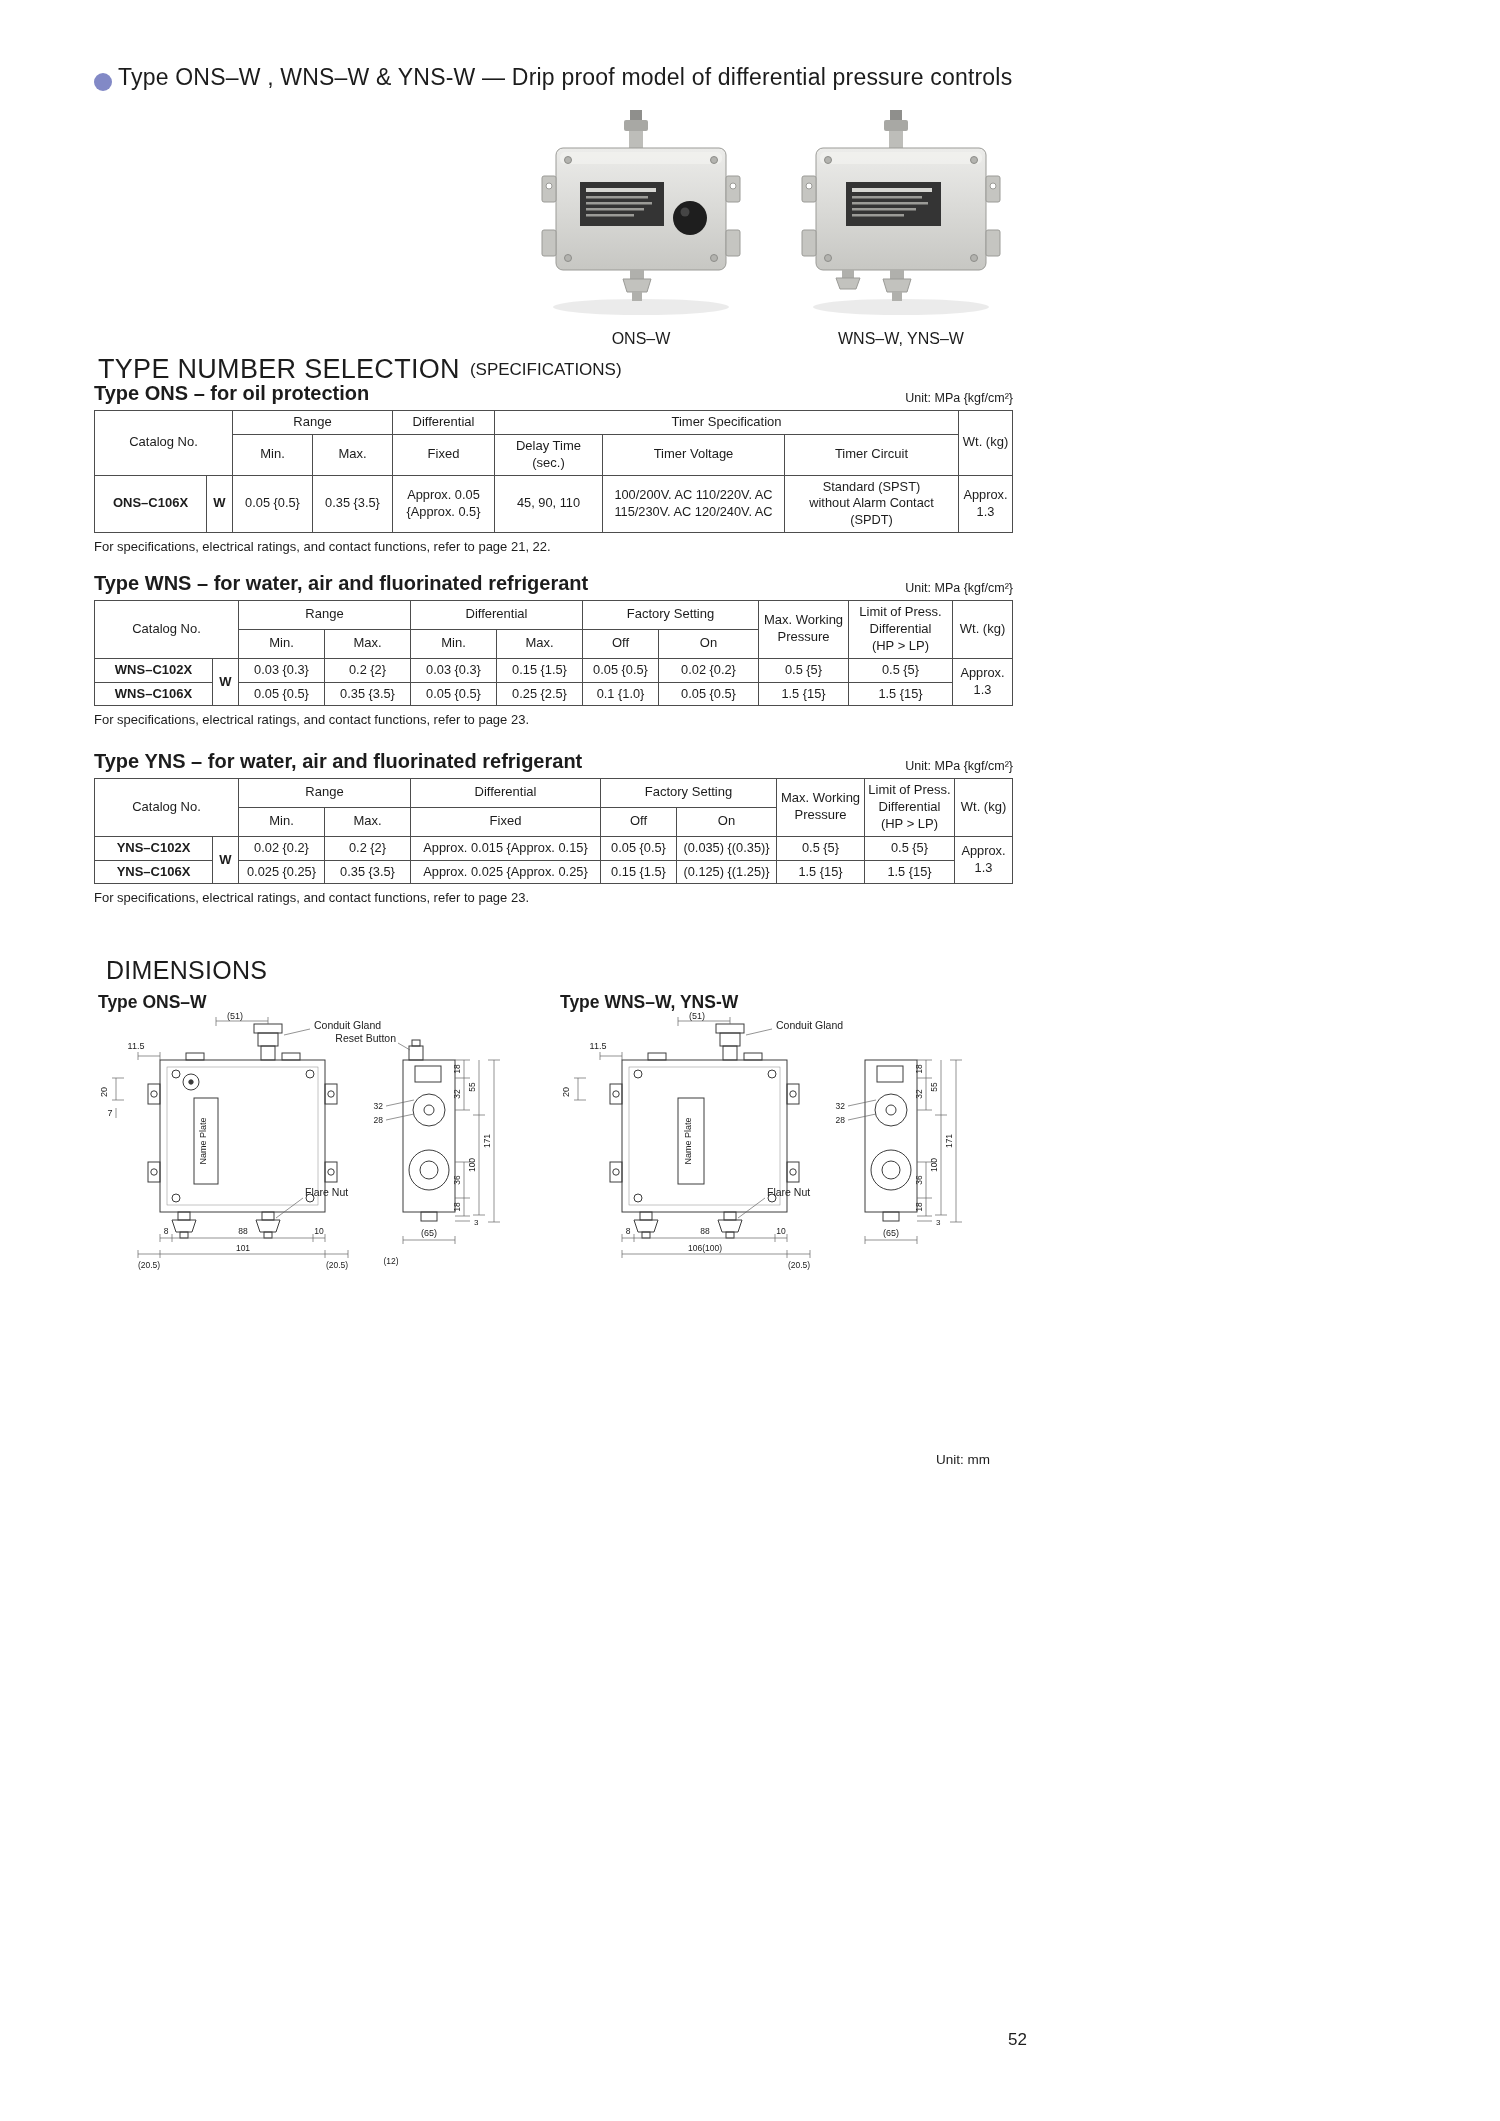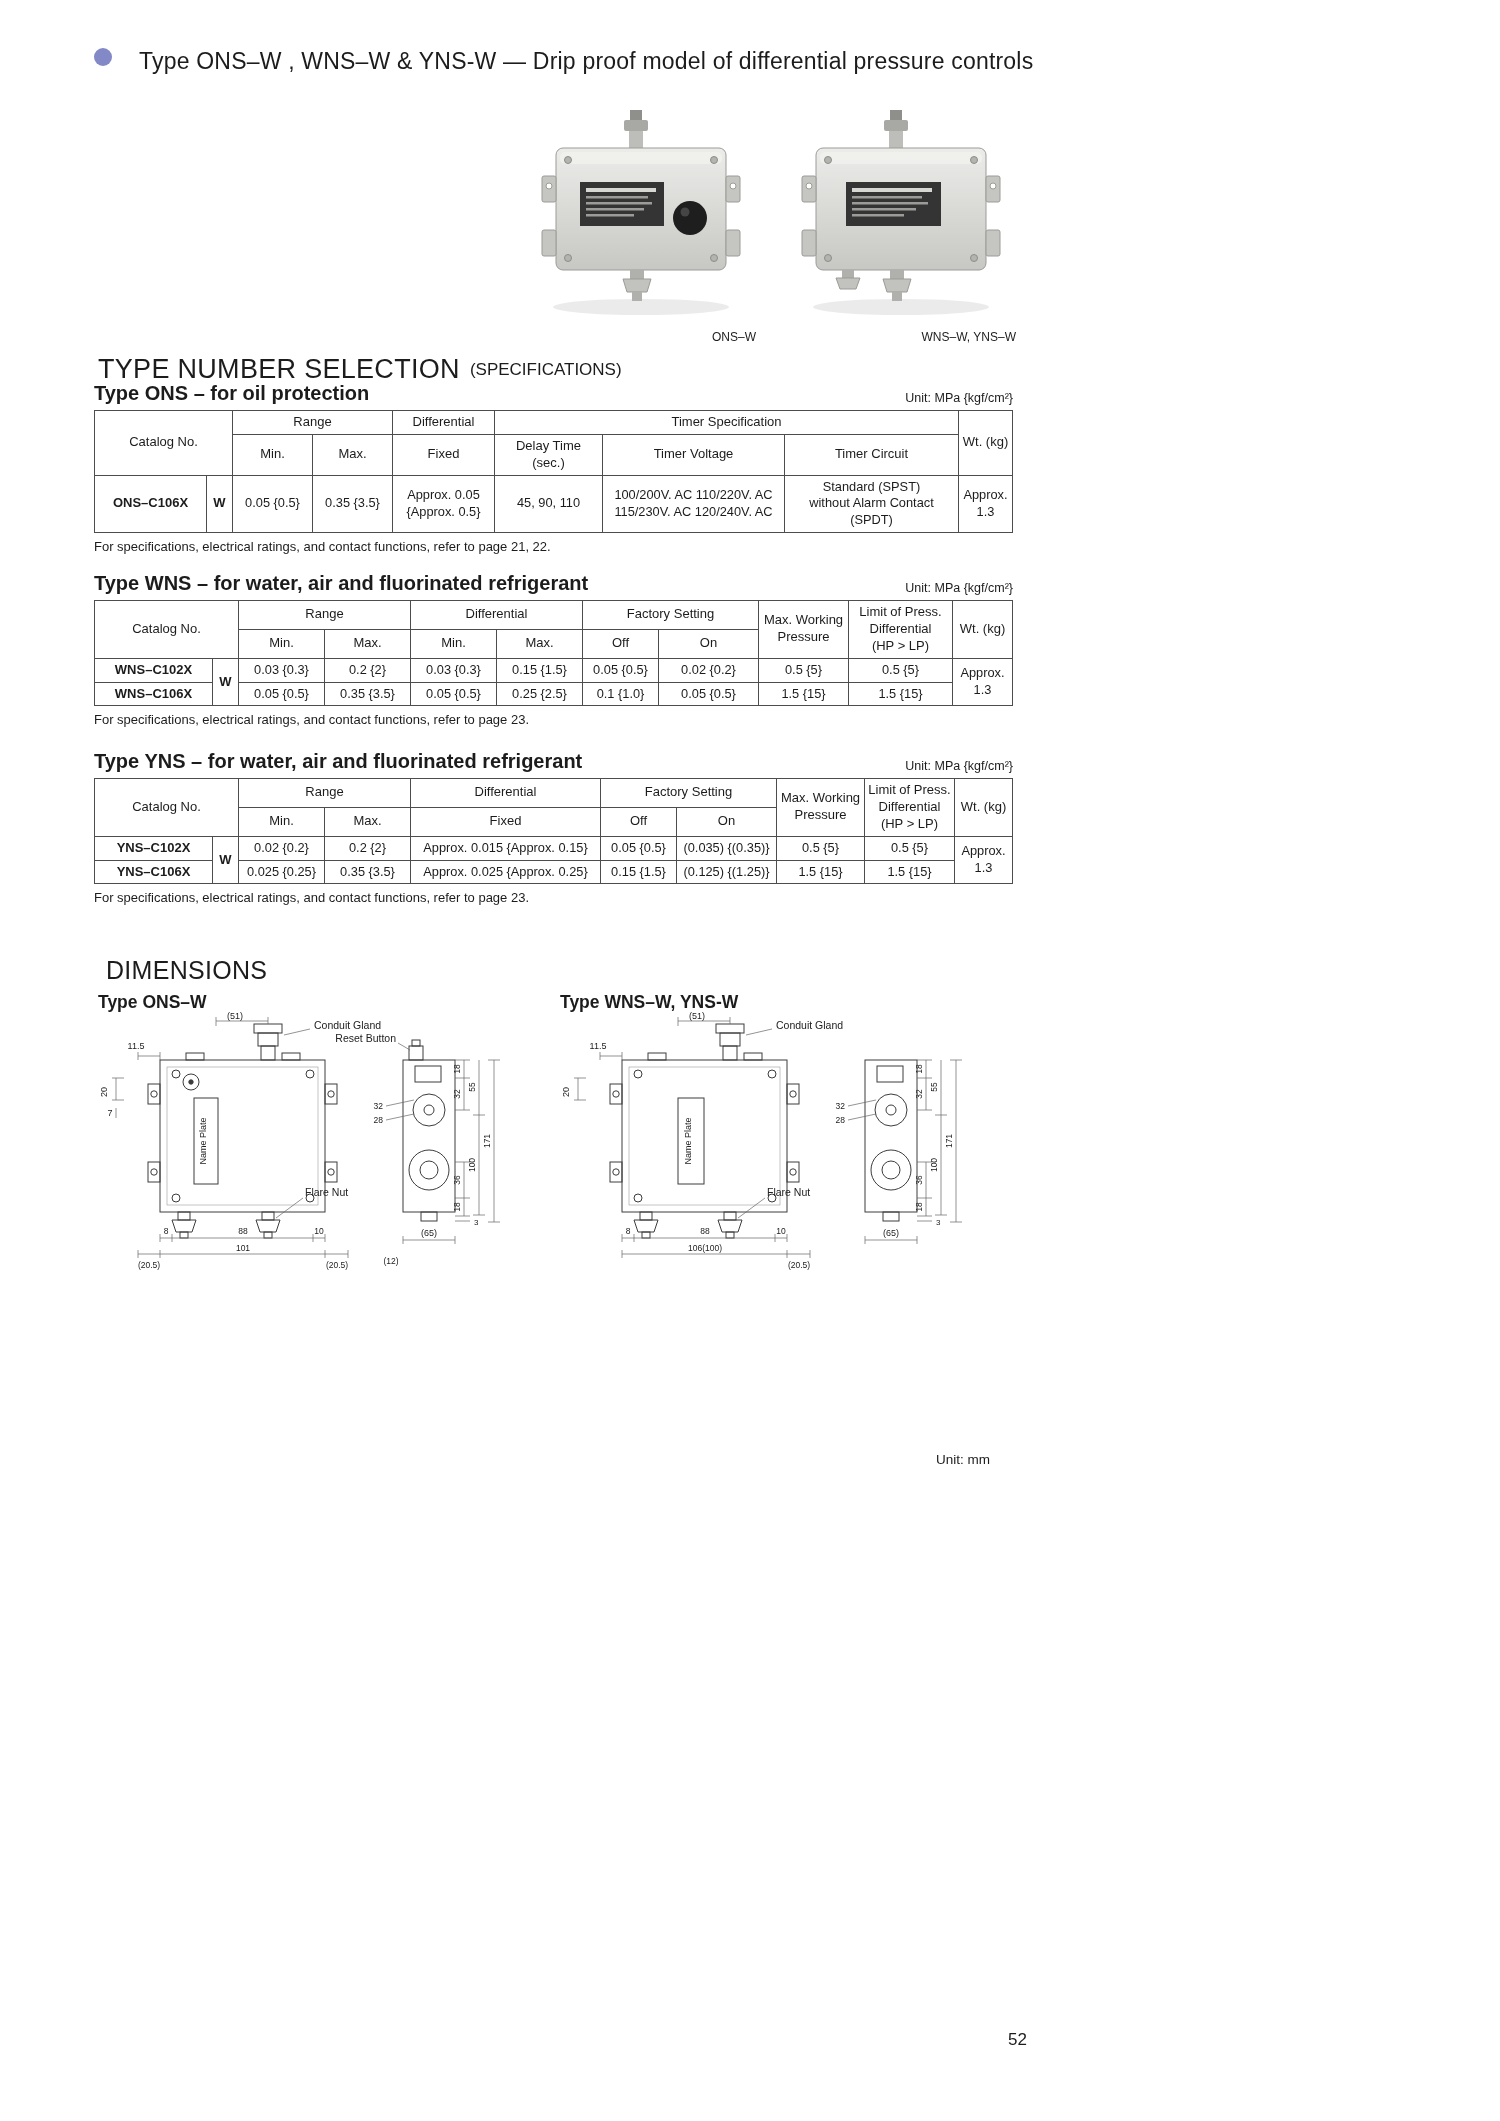--- a/index.html
+++ b/index.html
@@ -1,24 +1,24 @@
 <!DOCTYPE html>
 <html><head>
 <meta charset="utf-8">
 <style>
   html,body{margin:0;padding:0}
   body{width:1500px;height:2121px;position:relative;background:#ffffff;
        font-family:"Liberation Sans",sans-serif;color:#1c1c1c}
-  .title-row{position:absolute;left:94px;top:48px;display:flex;align-items:flex-start;gap:27px}
+  .title-row{position:absolute;left:94px;top:64px;display:flex;align-items:flex-end;gap:6px}
   .bullet{width:18px;height:18px;border-radius:50%;background:#8289c6;flex:0 0 auto}
   h1.title{font-size:23px;font-weight:500;letter-spacing:.2px;margin:0}
   .photo{position:absolute;top:102px}
   .photo.left{left:526px}
   .photo.right{left:786px}
-  .caption{position:absolute;top:330px;width:230px;text-align:right;font-size:12px}
+  .caption{position:absolute;top:330px;width:230px;text-align:center;font-size:16px}
   .caption.left{left:526px}
   .caption.right{left:786px}
   .section-heading{position:absolute;left:94px;top:350px;margin:4px;font-weight:500;display:flex;align-items:center;gap:10px}
   .section-heading .main{font-size:27px;letter-spacing:.3px}
   .section-heading .sub{font-size:17px;font-weight:400}
   .tblock{position:absolute;left:94px;width:919px}
   .tblock .tline{display:flex;justify-content:space-between;align-items:flex-end;margin-bottom:5px}
   .tblock h3{margin:0;font-size:20px;font-weight:700}
   .tblock .unit{font-size:12.5px}
   table{border-collapse:collapse;width:919px;table-layout:fixed}

